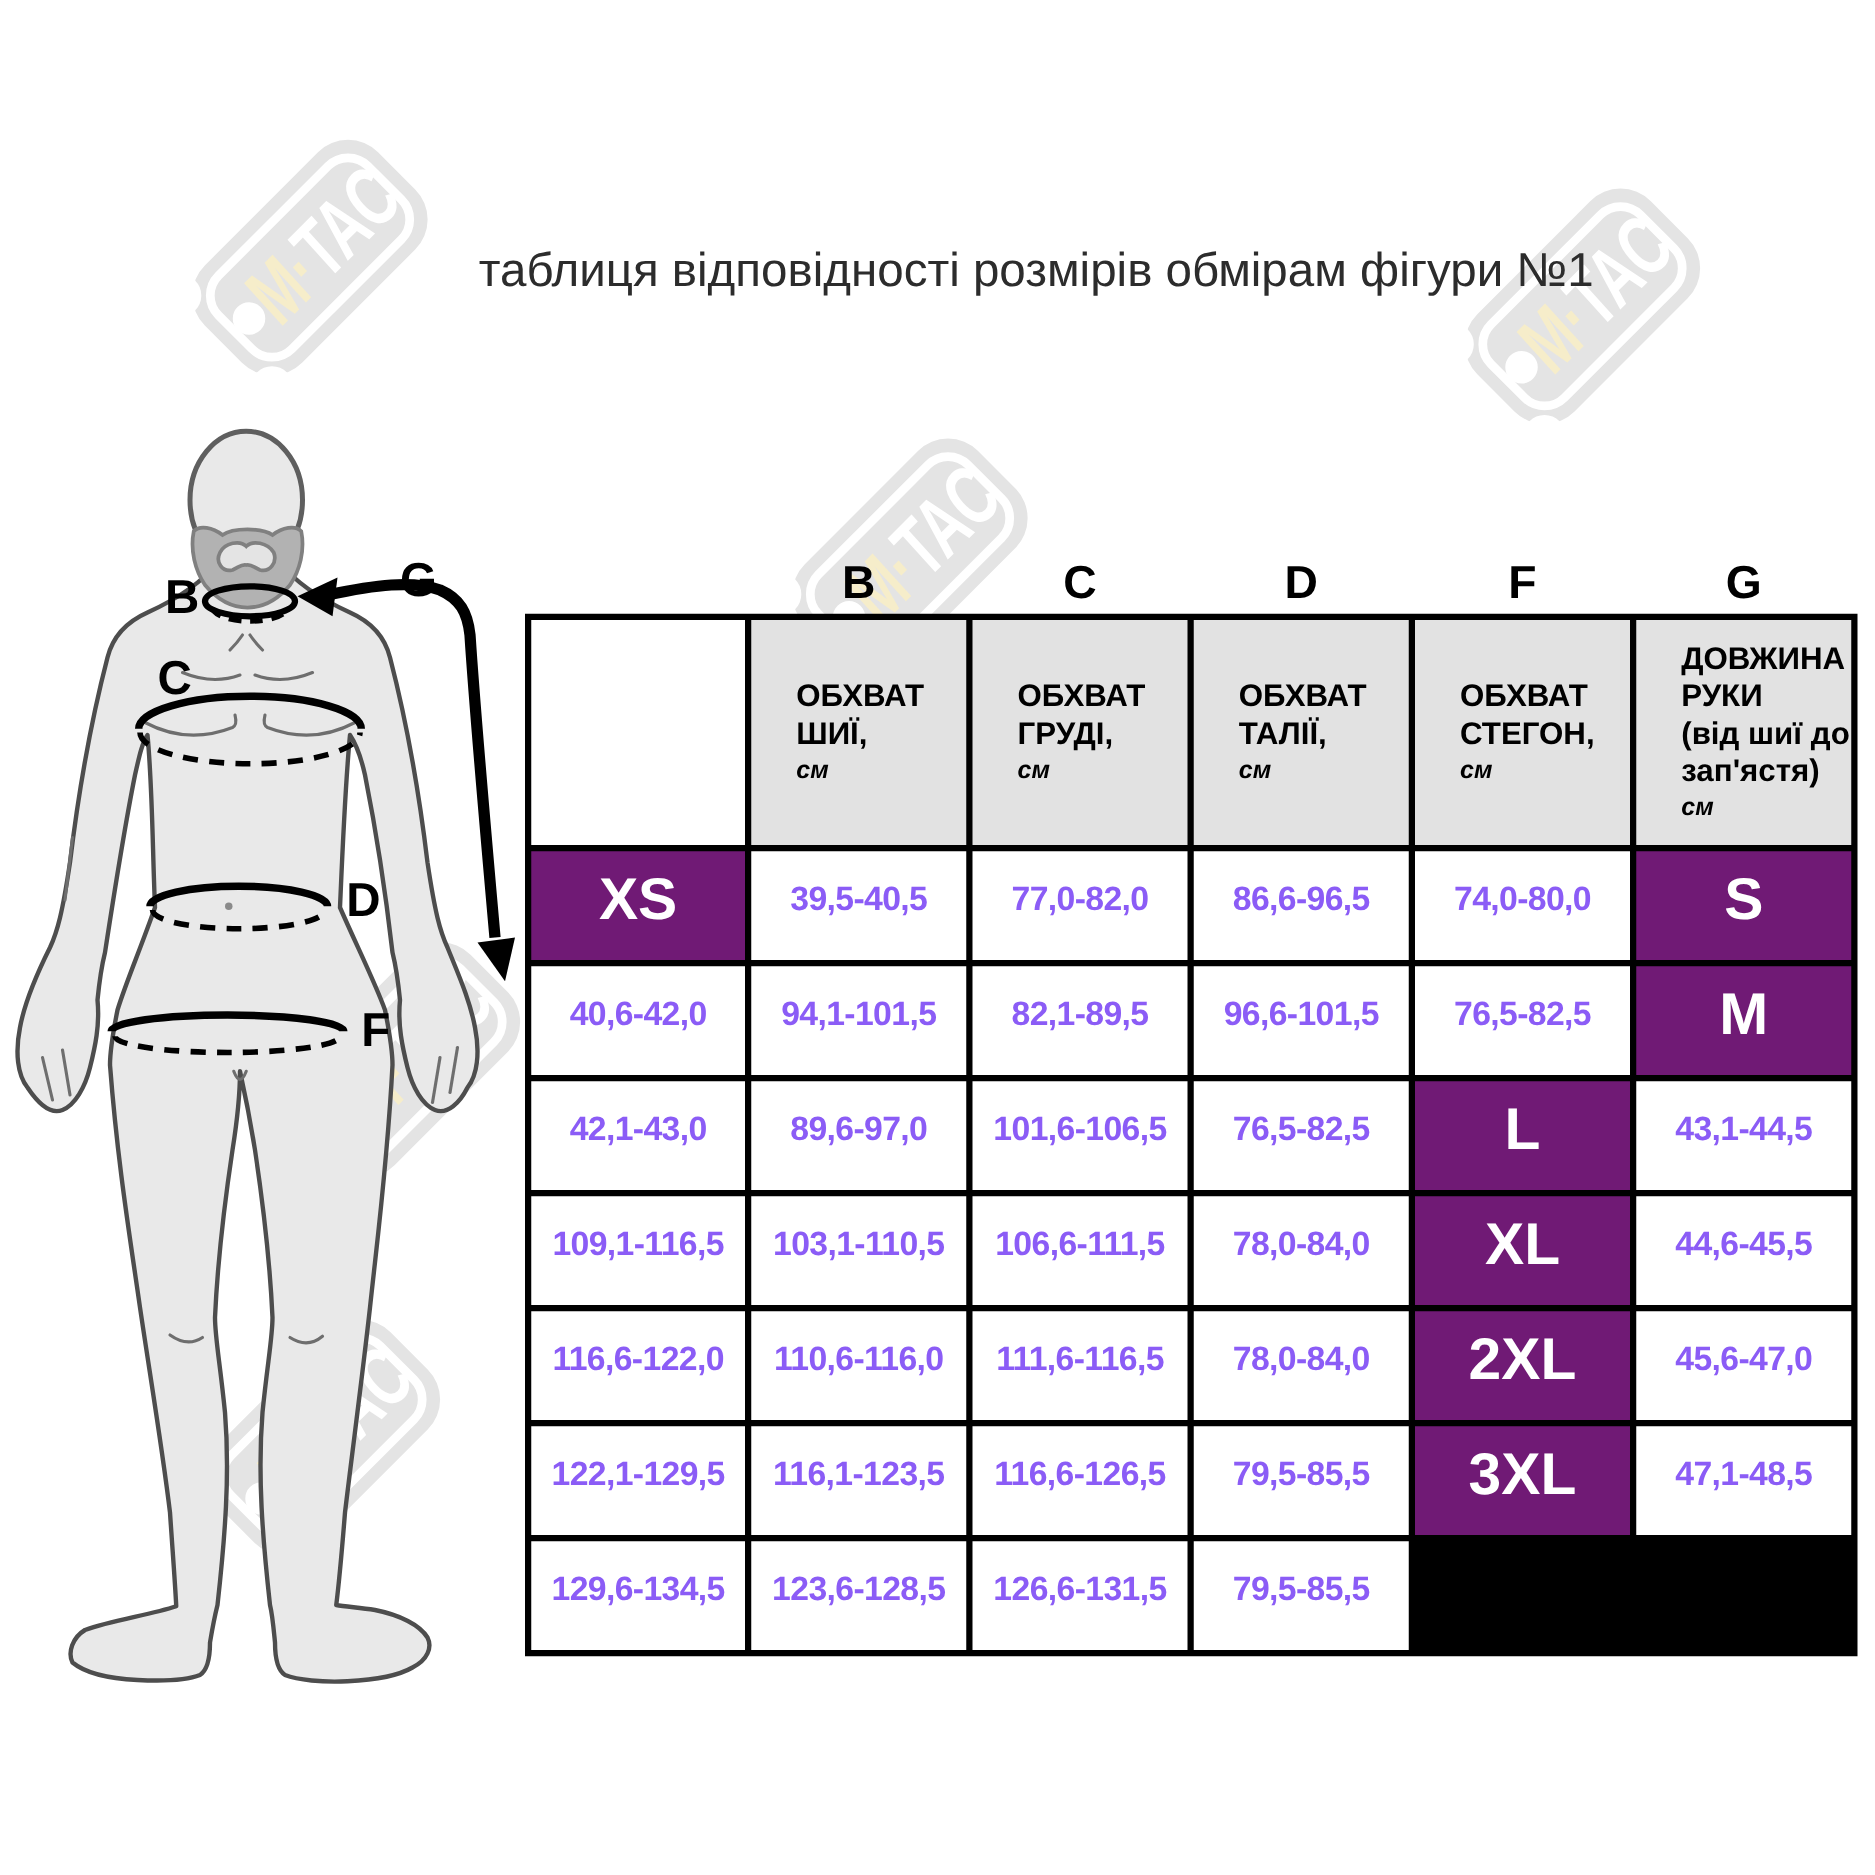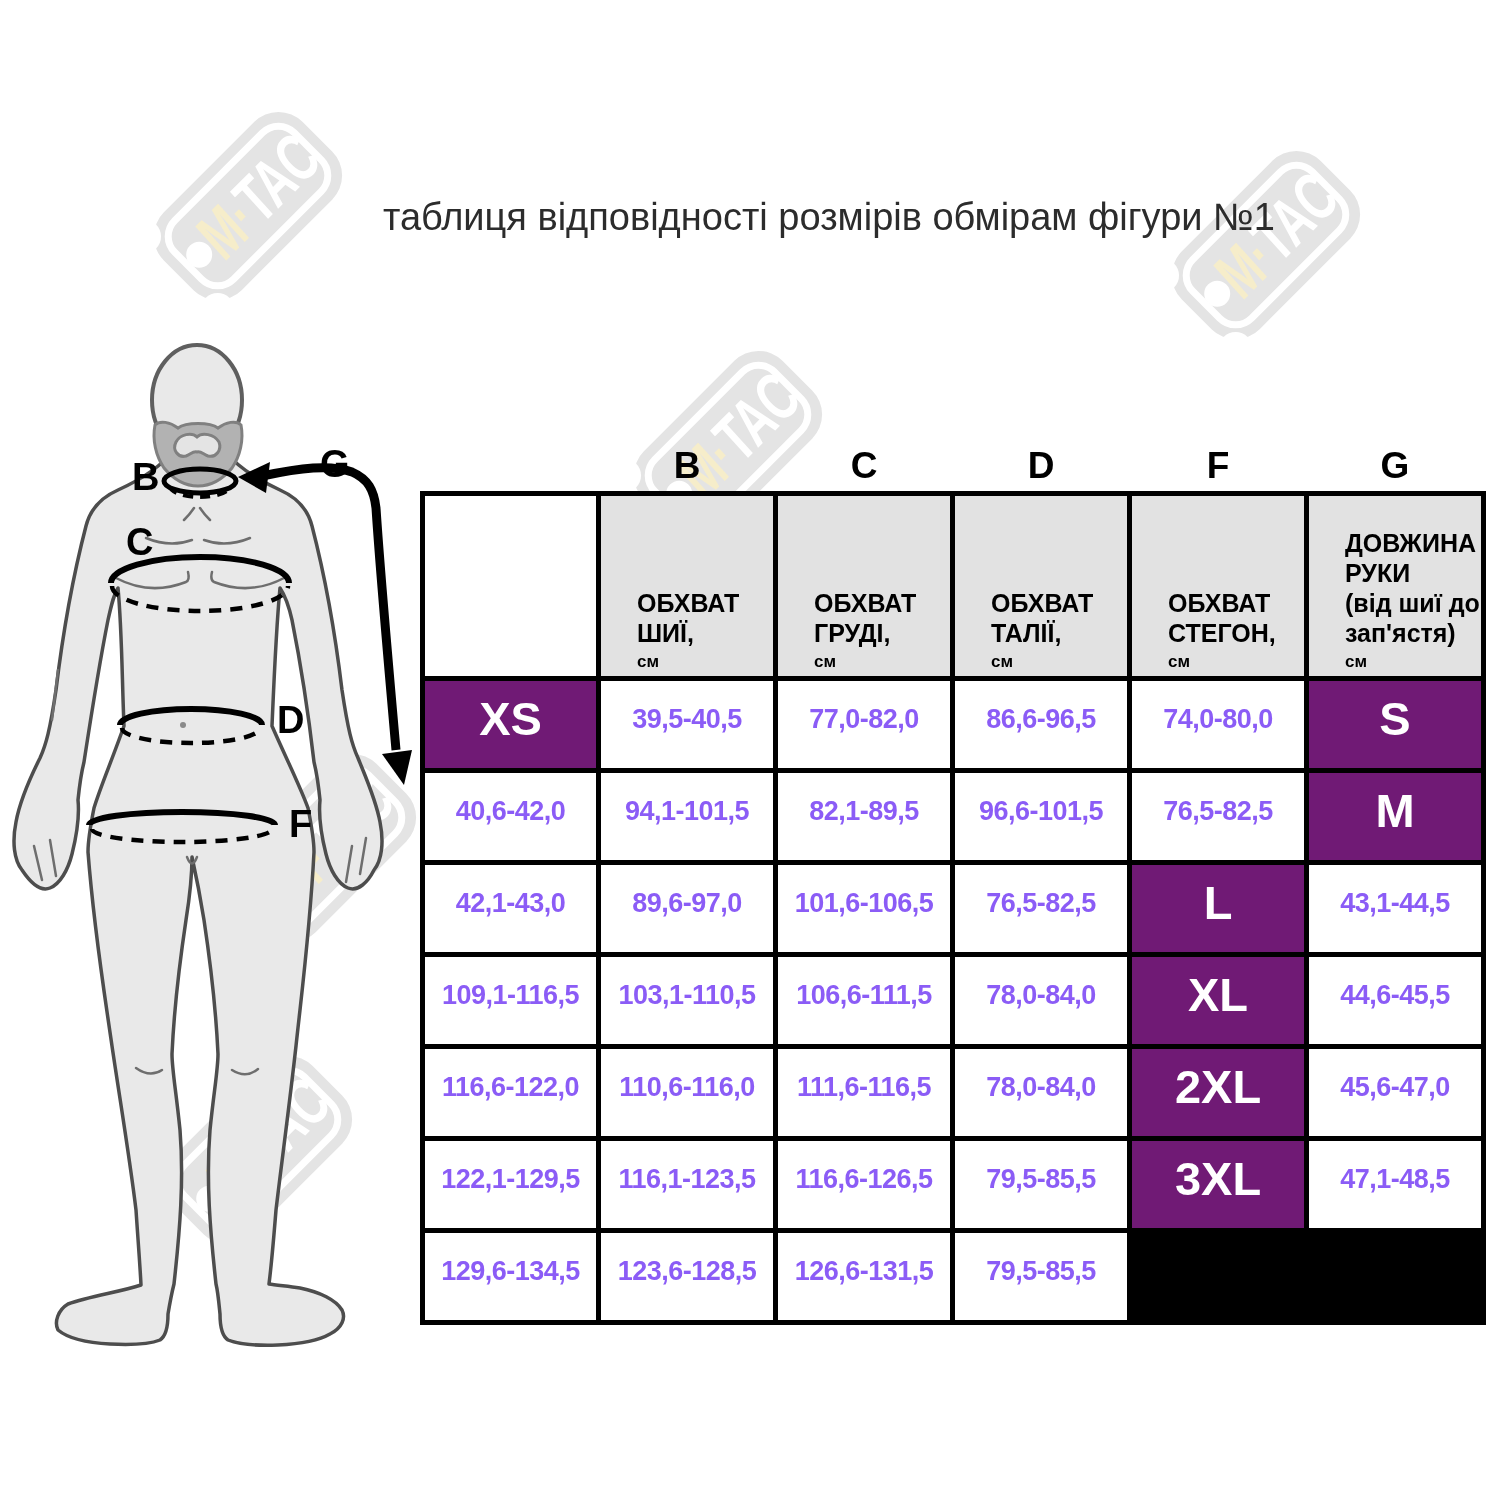--- a/index.html
+++ b/index.html
@@ -33,23 +33,23 @@
 
   
   .letters-row{position:absolute;left:420px;top:444px;height:44px;z-index:2;display:grid;
                grid-template-columns:171px repeat(5,172px);gap:5px;padding:0 5px;}
   .lcell{text-align:center;font-weight:bold;font-size:37px;color:#000;line-height:44px;}
   .size-grid{position:absolute;left:420px;top:491px;z-index:2;display:grid;
              grid-template-columns:171px repeat(5,172px);grid-template-rows:180px repeat(7,87px);
              gap:5px;padding:5px;background:#000;width:max-content;}
   .cell{display:flex;}
   .cell.corner{background:#ffffff;}
-  .cell.header{background:#e2e2e2;flex-direction:column;justify-content:flex-end;align-items:flex-start;
+  .cell.header{background:#e2e2e2;flex-direction:column;justify-content:center;align-items:flex-start;
                padding-left:36px;font-weight:bold;font-size:25px;color:#000;line-height:30px;}
-  .cell.header .hunit{font-size:17px;line-height:28px;}
+  .cell.header .hunit{font-size:20px;line-height:28px;font-style:italic;}
   .cell.size{background:#701a75;color:#ffffff;font-weight:bold;font-size:47px;
              align-items:center;justify-content:center;padding-bottom:12px;}
   .cell.val{background:#ffffff;color:#8b5cf6;font-weight:bold;font-size:27px;letter-spacing:-0.5px;
             align-items:center;justify-content:center;padding-bottom:10px;white-space:nowrap;}
 </style>
 </head>
 <body>
 
 <div class="page">
 

